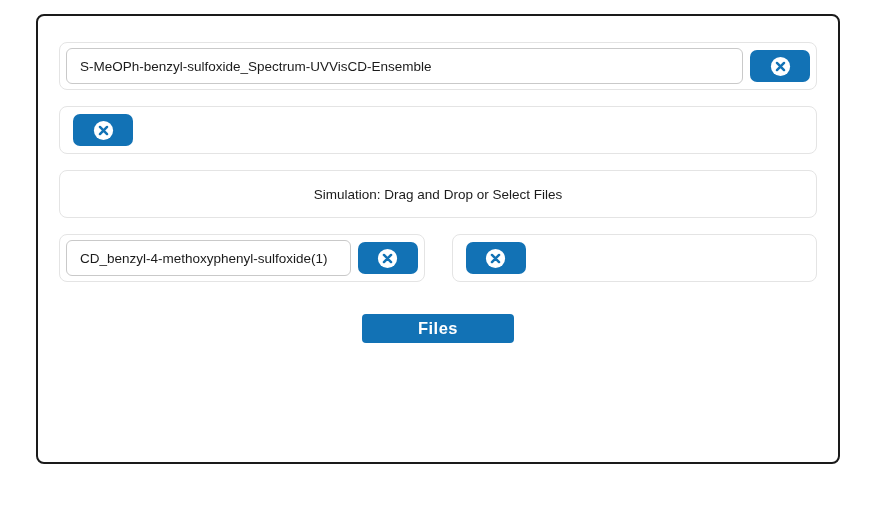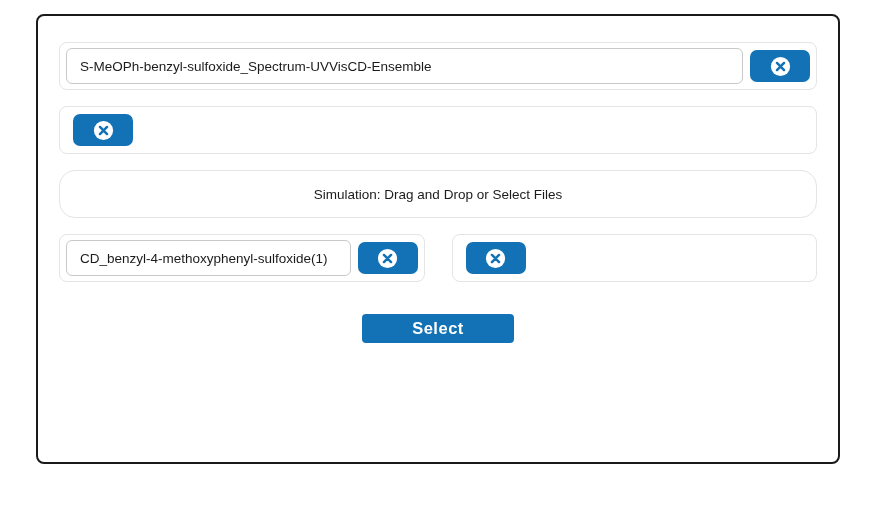--- a/index.html
+++ b/index.html
@@ -78,21 +78,21 @@
     stroke-linecap: round;
     fill: none;
   }
   .dropzone {
     box-sizing: border-box;
     height: 48px;
     display: flex;
     align-items: center;
     justify-content: center;
     border: 1px solid var(--box-border, #e4e4e4);
-    border-radius: 16px;
+    border-radius: 8px;
     font-size: 13.5px;
     background: #ffffff;
     cursor: pointer;
     text-align: center;
   }
   .submit-row { text-align: center; margin-top: 9px; }
   .submit-btn {
     width: 152px;
     height: 29px;
     border: none;
@@ -168,17 +168,17 @@
             </svg>
           </span>
         </button>
       </div>
     </div>
 
     <div class="row two-col">
     </div>
 
     <div class="submit-row">
-      <button class="submit-btn">Select</button>
+      <button class="submit-btn">Files</button>
     </div>
 
   </div>
 </div>
 
 </body></html>

